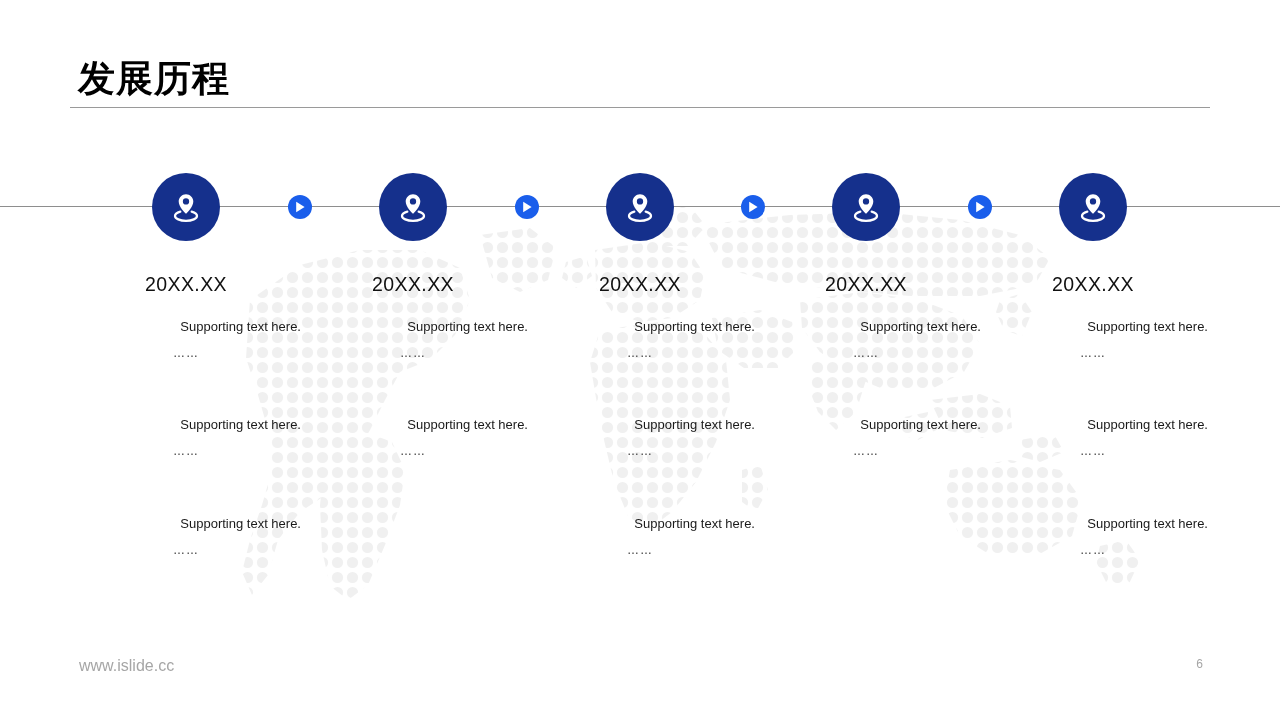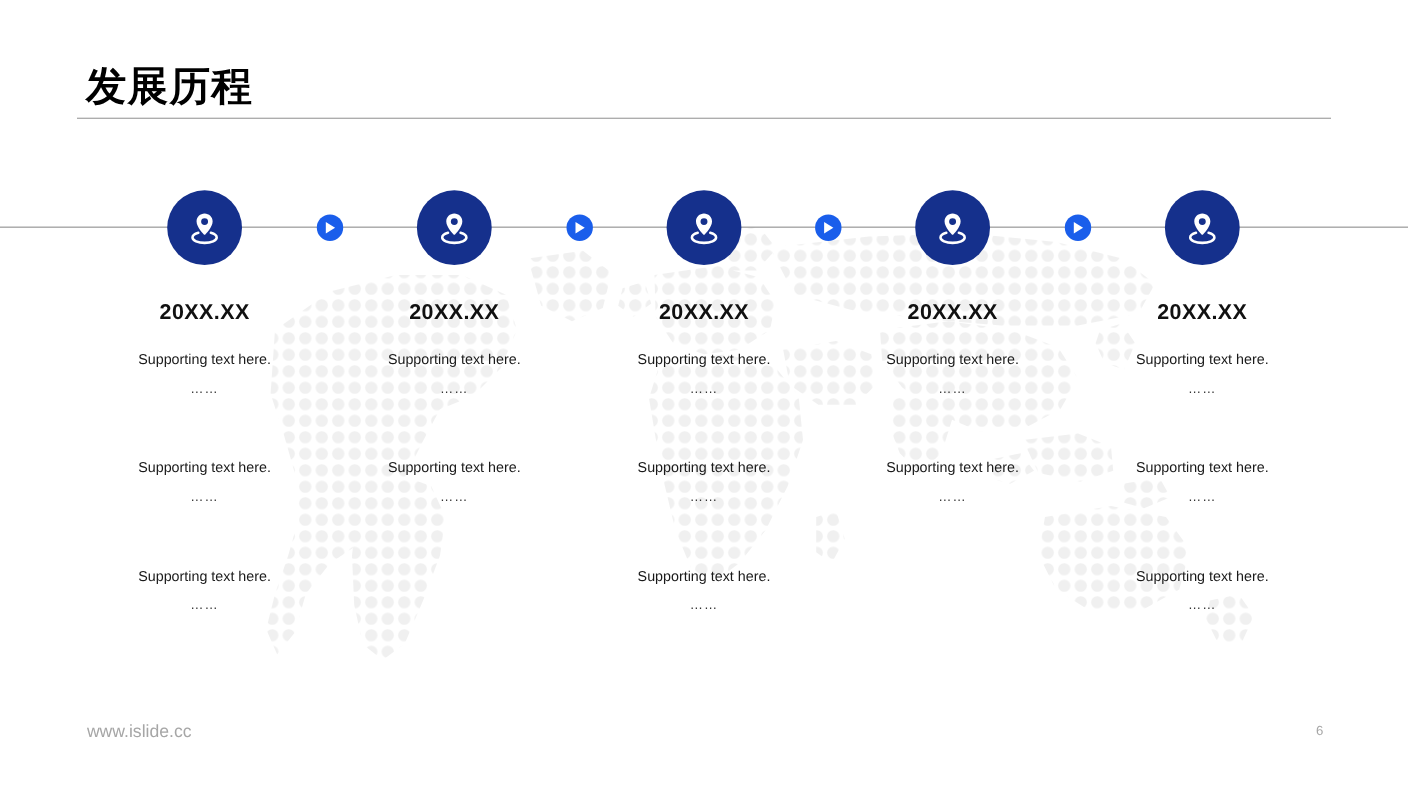--- a/index.html
+++ b/index.html
@@ -94,37 +94,38 @@
   
   .col {
     position: absolute;
     top: 270px;
     width: 230px;
     text-align: center;
     z-index: 3;
   }
   .col-date {
     font-size: 19.5px;
-    font-weight: bold;
+    font-weight: normal;
     color: #111111;
     letter-spacing: 0.4px;
     line-height: 28px;
     height: 28px;
   }
   .detail-block {
     position: absolute;
     width: 230px;
     text-align: center;
     z-index: 3;
   }
   .detail-text {
     font-size: 13px;
     color: #1a1a1a;
     line-height: 18px;
     white-space: nowrap;
+    text-align: right;
   }
   .detail-dots {
     font-size: 12px;
     color: #333333;
     line-height: 18px;
     margin-top: 8px;
     letter-spacing: 1px;
   }
 
   

